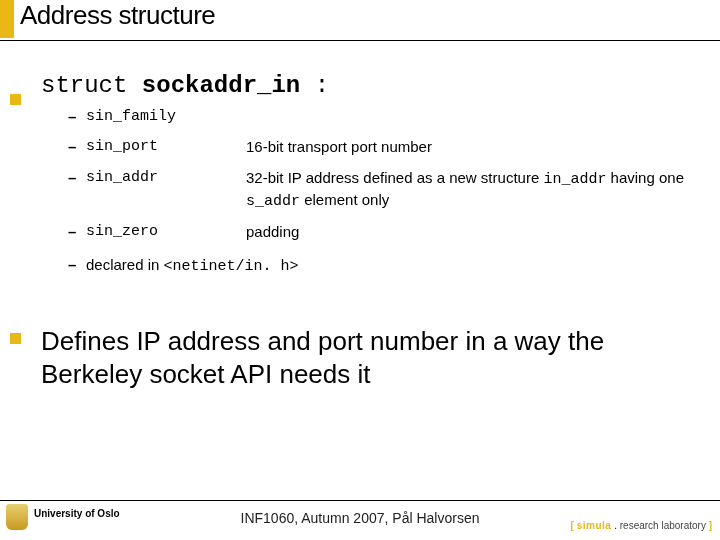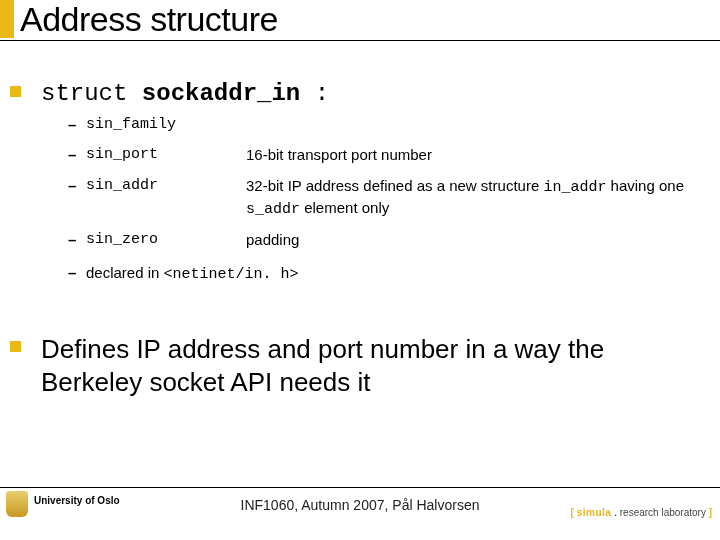--- a/index.html
+++ b/index.html
@@ -18,40 +18,39 @@
   }
   .accent-bar {
     position: absolute;
     left: 0; top: 0;
     width: 14px; height: 38px;
     background: #eab816;
   }
   .title-text {
     position: absolute;
     left: 20px; top: 0;
-    font-size: 34px;
+    font-size: 26px;
     font-weight: 400;
     letter-spacing: -0.5px;
   }
   .underline {
     position: absolute;
     left: 0; right: 0; top: 40px;
     height: 1px;
     background: #000;
   }
   .content {
     position: absolute;
     left: 10px; right: 10px; top: 72px;
   }
   .code { font-family: "Courier New", monospace; }
   .bullet-row {
     display: flex;
-    align-items: flex-start;
+    align-items: flex-end;
     margin-bottom: 8px;
-    margin-top: 8px;
   }
   .bullet-sq {
     width: 11px; height: 11px;
     background: #eab816;
     flex: 0 0 11px;
     margin-right: 20px;
     position: relative;
     top: 6px;
   }
   .top-code {
@@ -90,21 +89,21 @@
     display: flex;
     align-items: flex-start;
     margin-top: 50px;
   }
   .second-text {
     font-size: 26px;
     line-height: 1.25;
   }
   .footer {
     position: absolute;
-    left: 0; right: 0; bottom: 17px;
+    left: 0; right: 0; bottom: 4px;
     height: 36px;
     border-radius: 18px;
   }
   .foot-line {
     position: absolute;
     left: 0; right: 0; top: 0;
     height: 1px;
     background: #000;
   }
   .foot-left {

